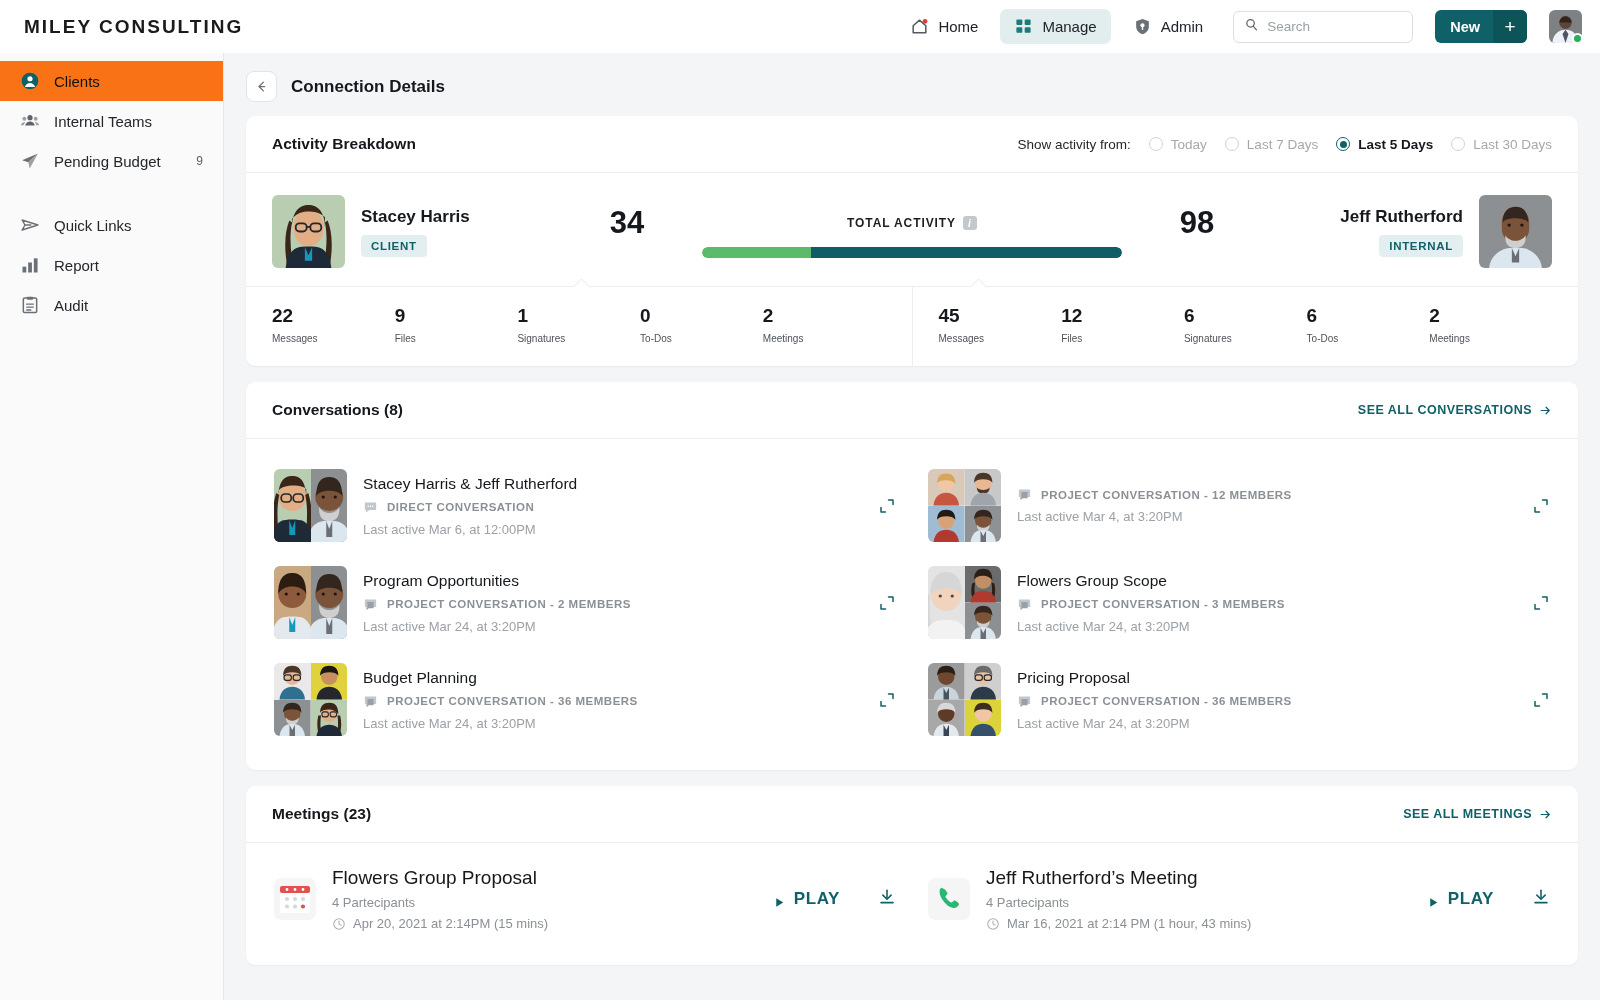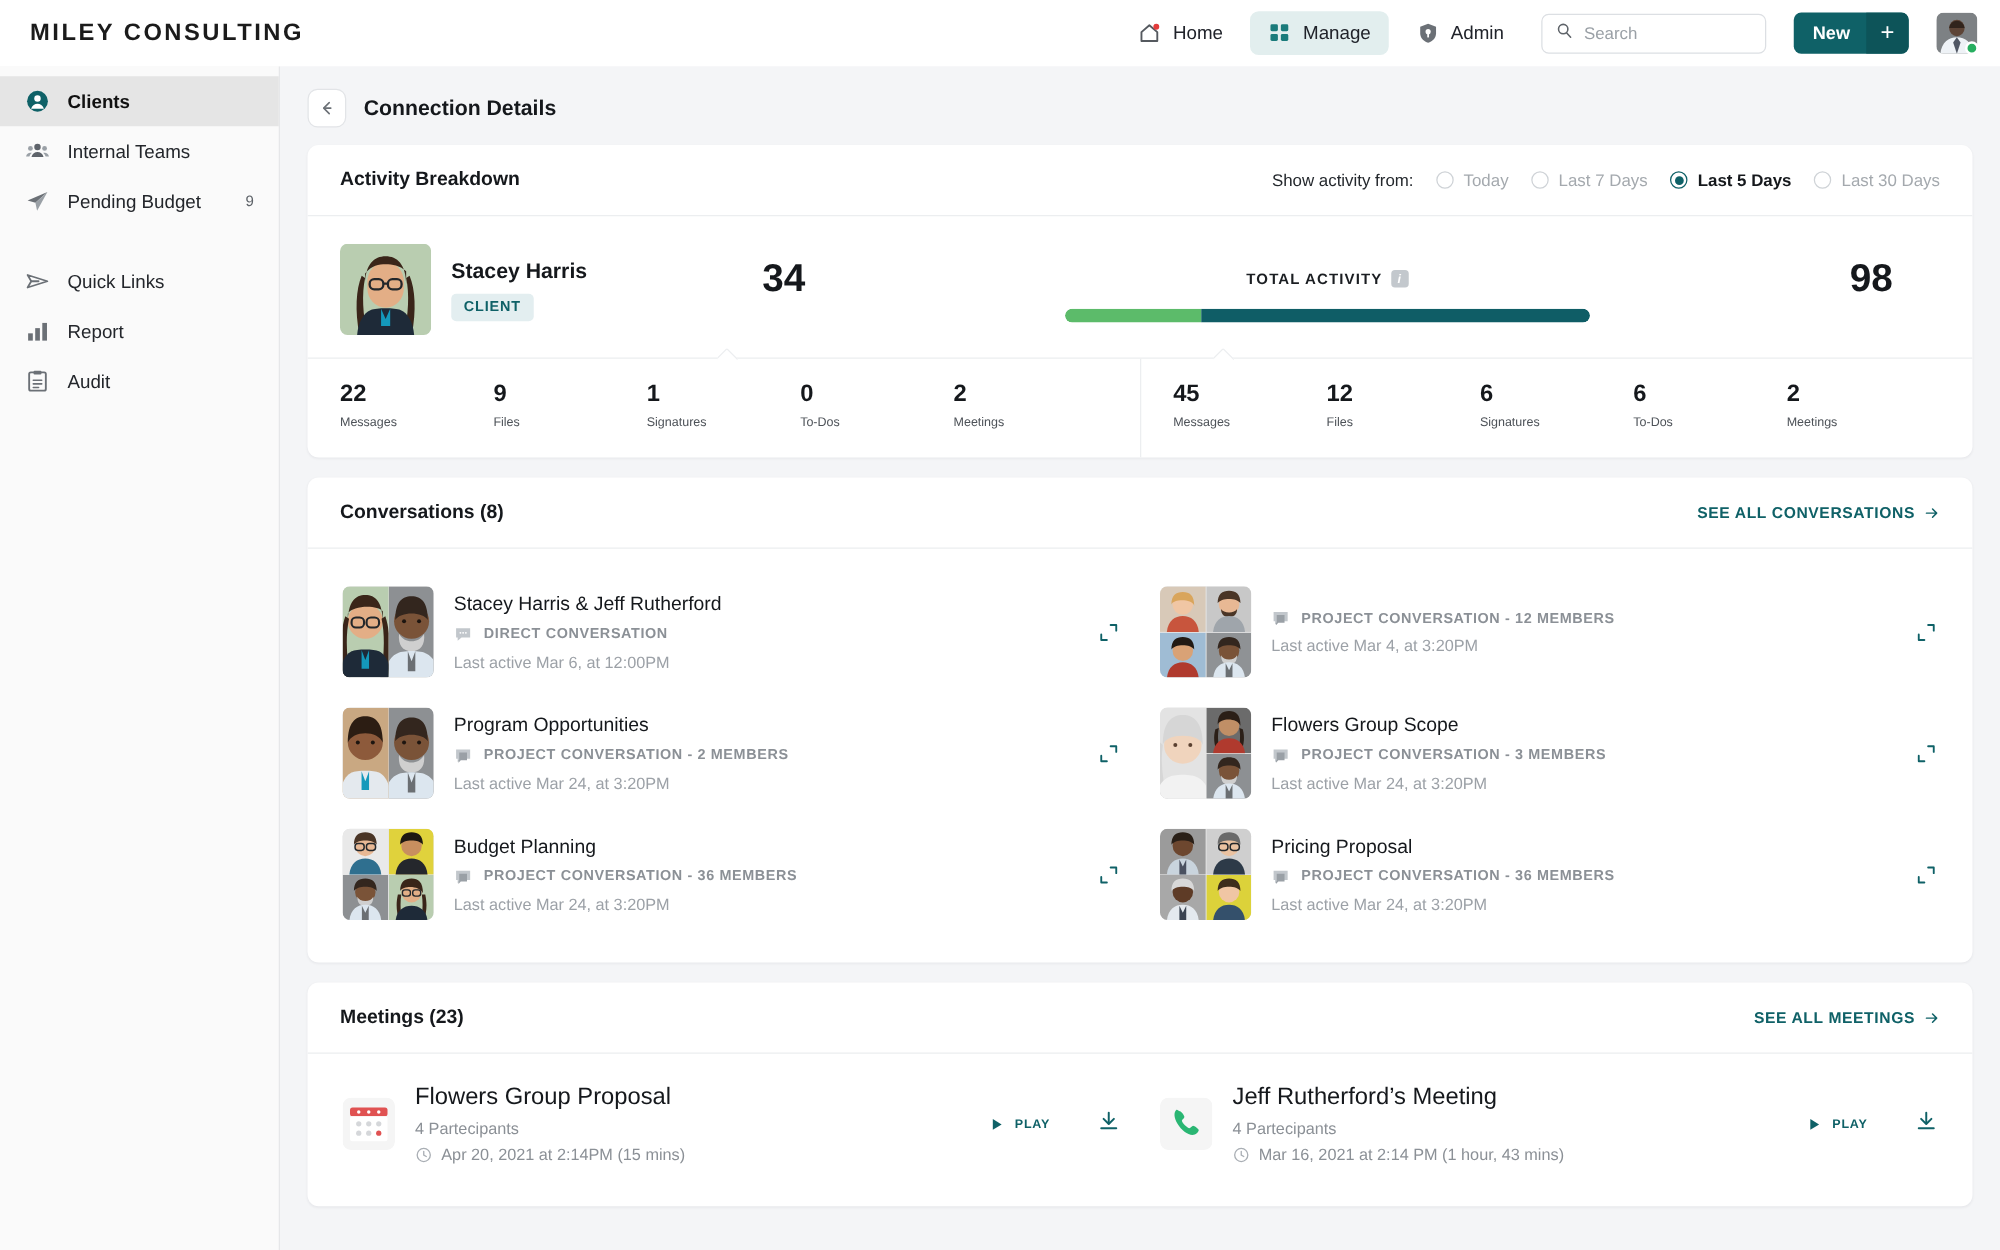--- a/index.html
+++ b/index.html
@@ -62,21 +62,21 @@
 
   
   .sidebar {
     width: 224px; background: #fafafa; border-right: 1px solid #e6e7e9;
     padding-top: 8px; flex: none;
   }
   .side-item {
     height: 40px; display: flex; align-items: center; gap: 14px;
     padding: 0 20px; font-size: 15px; color: #23262b; cursor: pointer;
   }
-  .side-item.active { background: #e5e5e5; font-weight: 700; color: #111; }
+  .side-item.active { background: #f97316; font-weight: 400; color: #111; }
   .side-ico { width: 20px; height: 20px; flex: none; display: block; }
   .side-badge { margin-left: auto; font-size: 12px; color: #5d6268; }
   .side-gap { height: 24px; }
 
   
   .main { flex: 1; background: #f4f5f7; overflow: hidden; }
   .page-head { display: flex; align-items: center; gap: 14px; padding: 18px 22px 14px 22px; }
   .back-btn {
     width: 31px; height: 31px; border: 1px solid #e2e4e7; border-radius: 8px;
     background: #fff; display: flex; align-items: center; justify-content: center;
@@ -181,21 +181,21 @@
 
   
   .meet-body { border-top: 1px solid #eceef0; padding: 14px 12px 24px 12px; display: flex; flex-wrap: wrap; }
   .meet-item { width: 50%; display: flex; align-items: center; gap: 16px; padding: 10px 16px; }
   .meet-ico { width: 42px; height: 42px; border-radius: 7px; flex: none; overflow: hidden; }
   .meet-text { flex: 1; min-width: 0; }
   .meet-name { font-size: 19px; color: #15181c; margin-bottom: 6px; }
   .meet-part { font-size: 13px; color: #8b9096; margin-bottom: 6px; }
   .meet-when { font-size: 13px; color: #8b9096; display: flex; align-items: center; gap: 7px; }
   .play-btn {
-    display: flex; align-items: center; gap: 8px; color: #0f6167; font-size: 10px;
+    display: flex; align-items: flex-end; gap: 8px; color: #0f6167; font-size: 17px;
     font-weight: 700; letter-spacing: .6px; cursor: pointer; flex: none;
   }
   .dl-btn { margin-left: 22px; cursor: pointer; flex: none; }
 </style>
 </head>
 <body>
 
 <div class="app">
 
   <div class="topbar">
@@ -413,20 +413,40 @@
                   <span class="info-ico">i</span>
                 </div>
                 <div class="big-num r">98</div>
               </div>
               <div class="bar">
                 <div class="seg-a" style="width:26%"></div>
                 <div class="seg-b" style="width:74%"></div>
               </div>
             </div>
 
+            <div class="person right">
+              <div>
+                <div class="person-name">Jeff Rutherford</div>
+                <div class="tag-wrap">
+                  <span class="tag">INTERNAL</span>
+                </div>
+              </div>
+              <div class="person-photo">
+                <svg viewBox="0 0 80 80" width="73" height="73">
+                  <rect width="80" height="80" fill="#8d9093"></rect>
+                  <path d="M40 14 a15 16 0 0 1 15 16 v7 a15 16 0 0 1 -30 0 v-7 a15 16 0 0 1 15 -16z" fill="#7a5338"></path>
+                  <path d="M26 30 C26 18 32 13 40 13 C48 13 54 18 54 30 C50 24 30 24 26 30 Z" fill="#33261e"></path>
+                  <path d="M29 44 C33 52 47 52 51 44 C52 53 48 58 40 58 C32 58 28 53 29 44 Z" fill="#cfcfcf"></path>
+                  <circle cx="33" cy="33" r="1.8" fill="#1d1510"></circle>
+                  <circle cx="47" cy="33" r="1.8" fill="#1d1510"></circle>
+                  <path d="M26 60 C30 57 50 57 54 60 C63 64 68 71 69 80 L11 80 C12 71 17 64 26 60 Z" fill="#dce6ef"></path>
+                  <path d="M36 58 L40 67 L44 58 L44 74 L36 74 Z" fill="#6b6f73"></path>
+                </svg>
+              </div>
+            </div>
 
           </div>
 
           <div class="stats-row">
             <div class="notch" style="left:328px"></div>
             <div class="notch" style="left:725px"></div>
 
             <div class="stats-half">
               <div class="stat">
                 <div class="stat-num">22</div>

